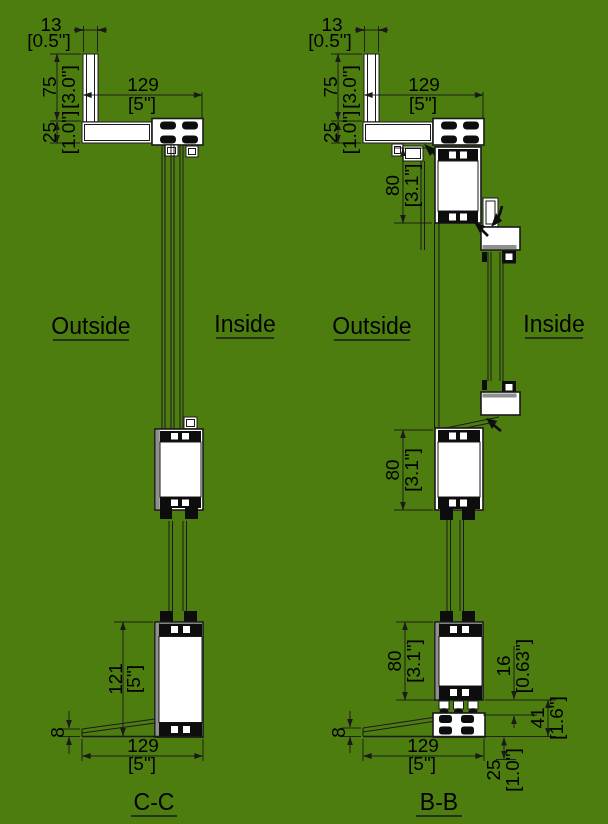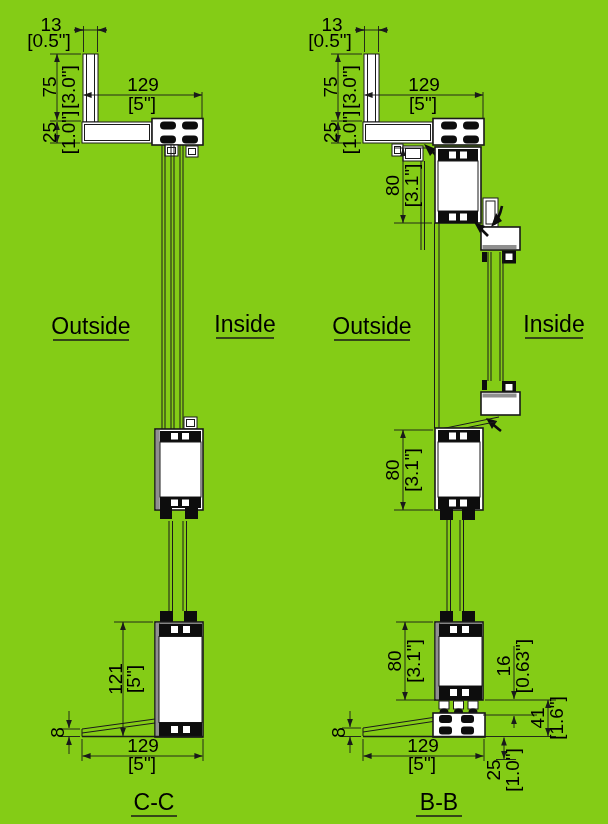--- a/index.html
+++ b/index.html
@@ -1,16 +1,16 @@
 <!DOCTYPE html>
 <html><head>
 <meta charset="utf-8">
 <style>
   html,body { margin:0; padding:0; background:#ffffff; }
-  .page { width:608px; height:824px; background:#84cc16; position:relative; }
+  .page { width:608px; height:824px; background:#4d7c0f; position:relative; }
   svg { display:block; }
   .o  { fill:none; stroke:#1a1a1a; stroke-width:1; }
   .b2 { fill:none; stroke:#1a1a1a; stroke-width:1.5; }
   .ow { fill:#ffffff; stroke:#1a1a1a; stroke-width:1; }
   .o2 { fill:#ffffff; stroke:#1a1a1a; stroke-width:1.6; }
   .bk { fill:#0d0d0d; stroke:none; }
   .wh { fill:#ffffff; stroke:none; }
   .gy { fill:#8f8f8f; stroke:none; }
   .dm { fill:none; stroke:#1a1a1a; stroke-width:0.9; }
   .as { fill:none; stroke:#0d0d0d; stroke-width:2.6; }

